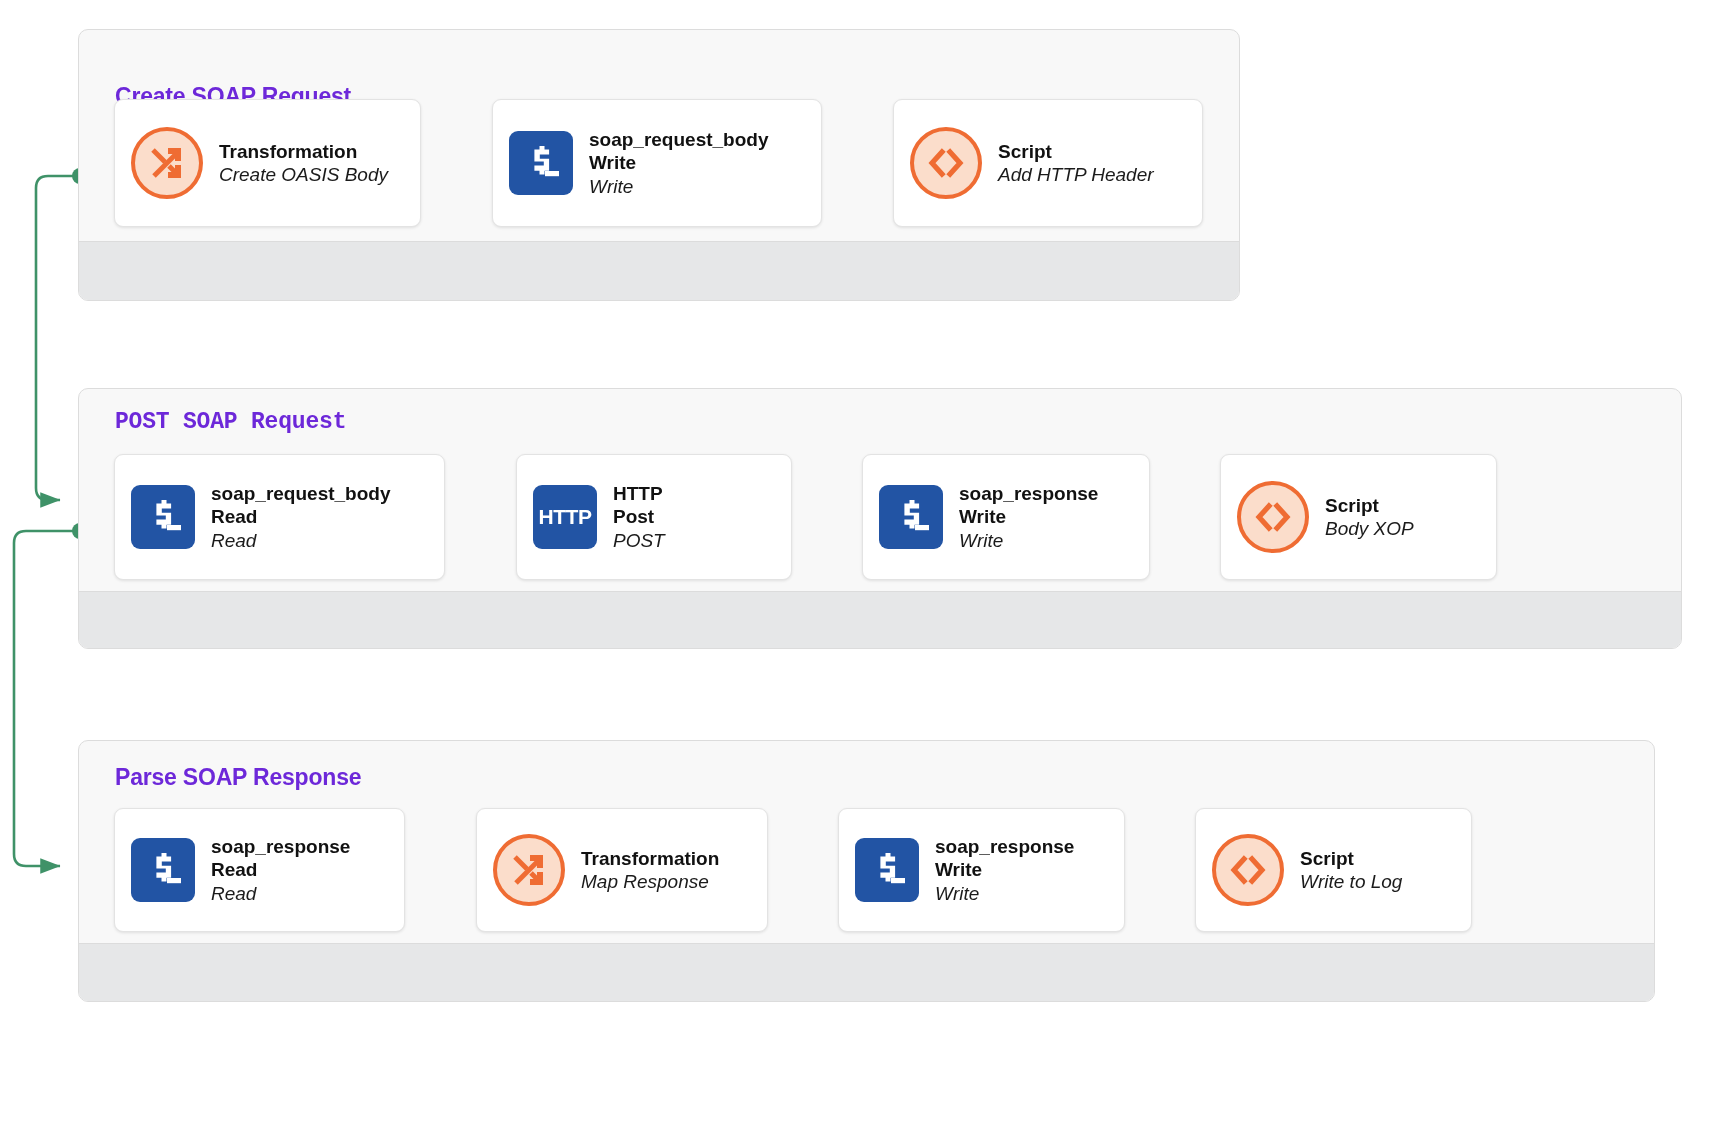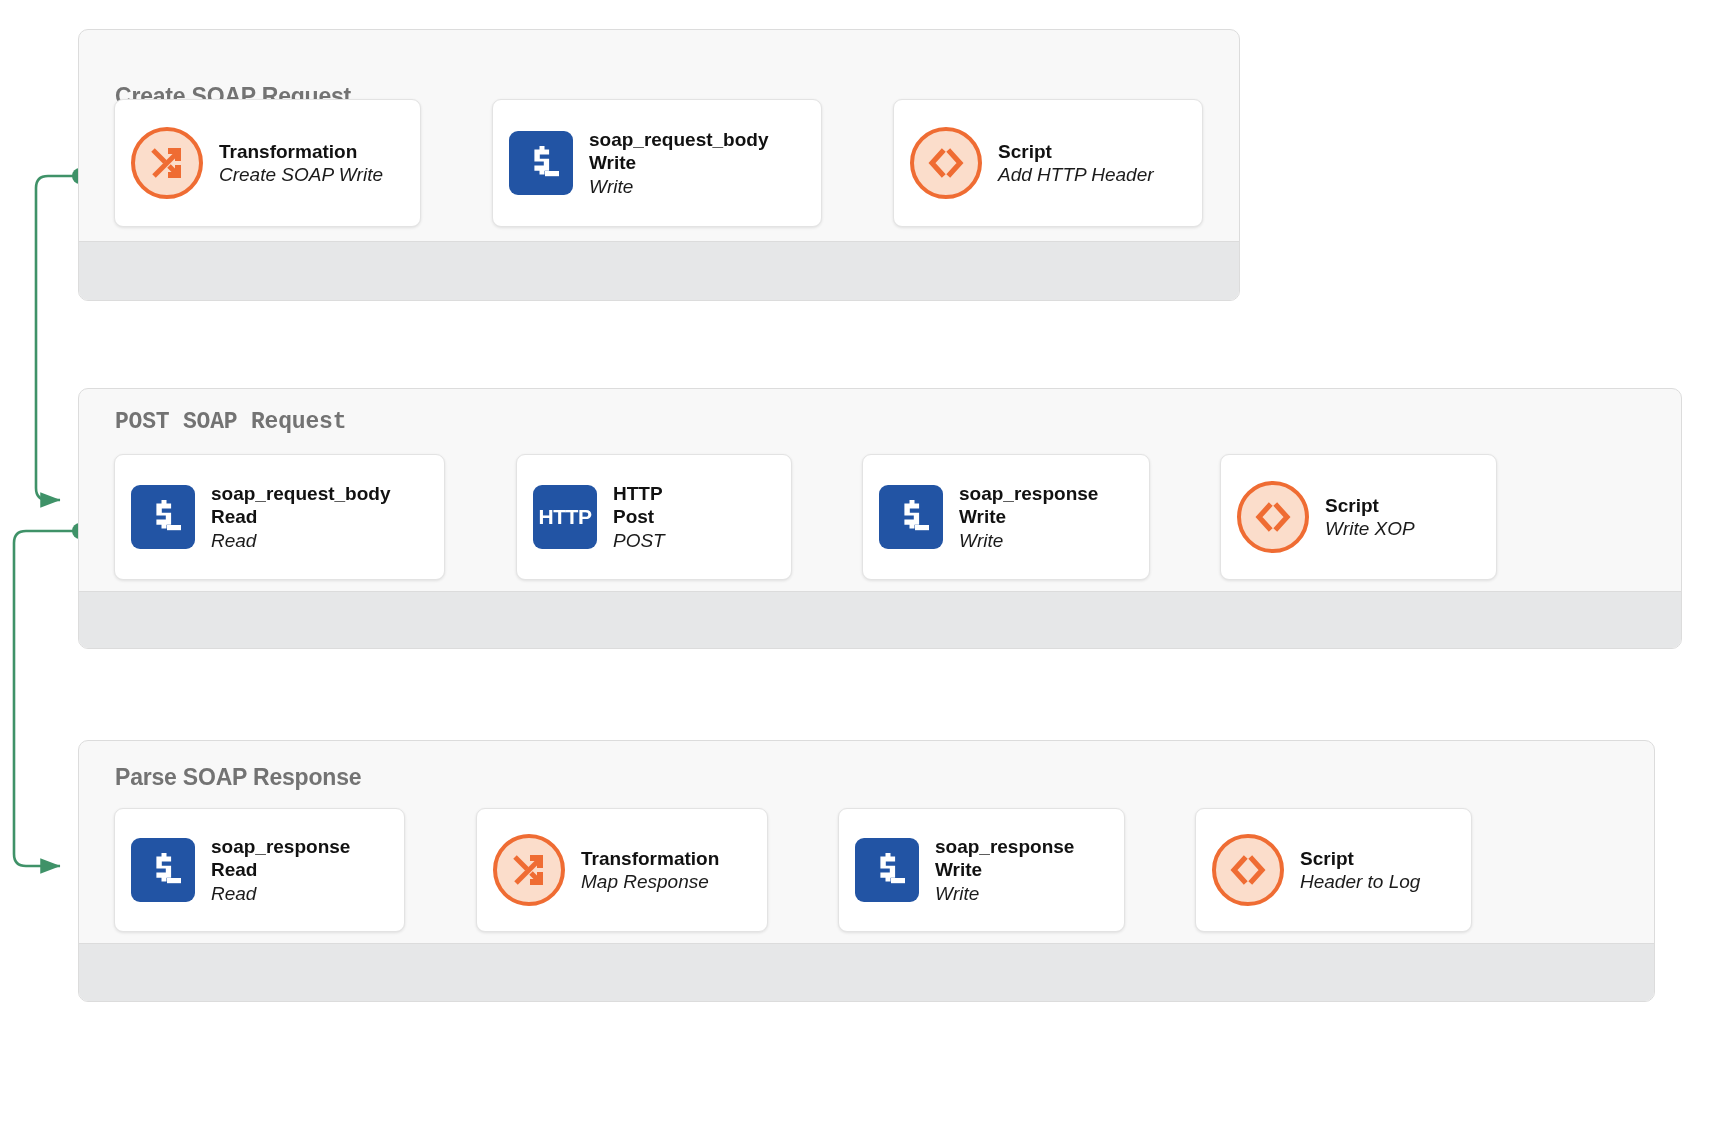--- a/index.html
+++ b/index.html
@@ -40,21 +40,21 @@
     border-radius: 10px;
     box-sizing: border-box;
     z-index: 2;
     overflow: hidden;
   }
   .group-title {
     position: absolute;
     left: 36px;
     font-size: 23px;
     font-weight: bold;
-    color: #737373;
+    color: #6d28d9;
     letter-spacing: -0.2px;
     white-space: nowrap;
   }
   .group-footer {
     position: absolute;
     left: 0;
     right: 0;
     bottom: 0;
     background: #e6e7e8;
     border-top: 1px solid #dcdcdc;
@@ -183,21 +183,21 @@
             <line x1="9" y1="35" x2="34" y2="10"></line>
             <line x1="24" y1="25" x2="34" y2="35"></line>
           </g>
           <path d="M36,7 L36,20 L30,20 L30,13 L23,13 L23,7 z" fill="#ef6c33"></path>
           <path d="M36,37 L23,37 L23,31 L30,31 L30,24 L36,24 z" fill="#ef6c33"></path>
         </svg>
       </div>
     </div>
     <div class="node-text">
       <div class="node-title">Transformation</div>
-      <div class="node-meta">Create SOAP Write</div>
+      <div class="node-meta">Create OASIS Body</div>
     </div>
   </div>
 
   <div class="node" style="left:492px; top:99px; width:330px; height:128px;">
     <div class="node-icon">
       <div class="tile-blue">
         <svg width="44" height="44" viewBox="0 0 44 44" xmlns="http://www.w3.org/2000/svg">
           <path d="M20.5,5 h5 v3.4 h4.6 v5.2 h-9.3 v4.1 h9.3 v12.1 h-4.6 v3.6 h-5 v-3.6 h-5.1 v-5.2 h9.4 v-4.2 h-9.4 v-12 h5.1 z" fill="#ffffff"></path>
           <rect x="26" y="30" width="14" height="5.2" fill="#ffffff"></rect>
         </svg>
@@ -279,21 +279,21 @@
     <div class="node-icon">
       <div class="circle-orange">
         <svg width="42" height="42" viewBox="0 0 42 42" xmlns="http://www.w3.org/2000/svg">
           <polyline points="17,10 7,21 17,32" fill="none" stroke="#ef6c33" stroke-width="5.2" stroke-linecap="square"></polyline>
           <polyline points="25,10 35,21 25,32" fill="none" stroke="#ef6c33" stroke-width="5.2" stroke-linecap="square"></polyline>
         </svg>
       </div>
     </div>
     <div class="node-text">
       <div class="node-title">Script</div>
-      <div class="node-meta">Write XOP</div>
+      <div class="node-meta">Body XOP</div>
     </div>
   </div>
 
   <div class="group" style="left:78px; top:740px; width:1577px; height:262px;">
     <div class="group-title" style="top:23px;text-align:center;">Parse SOAP Response</div>
     <div class="group-footer" style="height:57px;"></div>
   </div>
 
   <div class="node" style="left:114px; top:808px; width:291px; height:124px;">
     <div class="node-icon">
@@ -351,17 +351,17 @@
     <div class="node-icon">
       <div class="circle-orange">
         <svg width="42" height="42" viewBox="0 0 42 42" xmlns="http://www.w3.org/2000/svg">
           <polyline points="17,10 7,21 17,32" fill="none" stroke="#ef6c33" stroke-width="5.2" stroke-linecap="square"></polyline>
           <polyline points="25,10 35,21 25,32" fill="none" stroke="#ef6c33" stroke-width="5.2" stroke-linecap="square"></polyline>
         </svg>
       </div>
     </div>
     <div class="node-text">
       <div class="node-title">Script</div>
-      <div class="node-meta">Header to Log</div>
+      <div class="node-meta">Write to Log</div>
     </div>
   </div>
 
 </div>
 
 </body></html>

